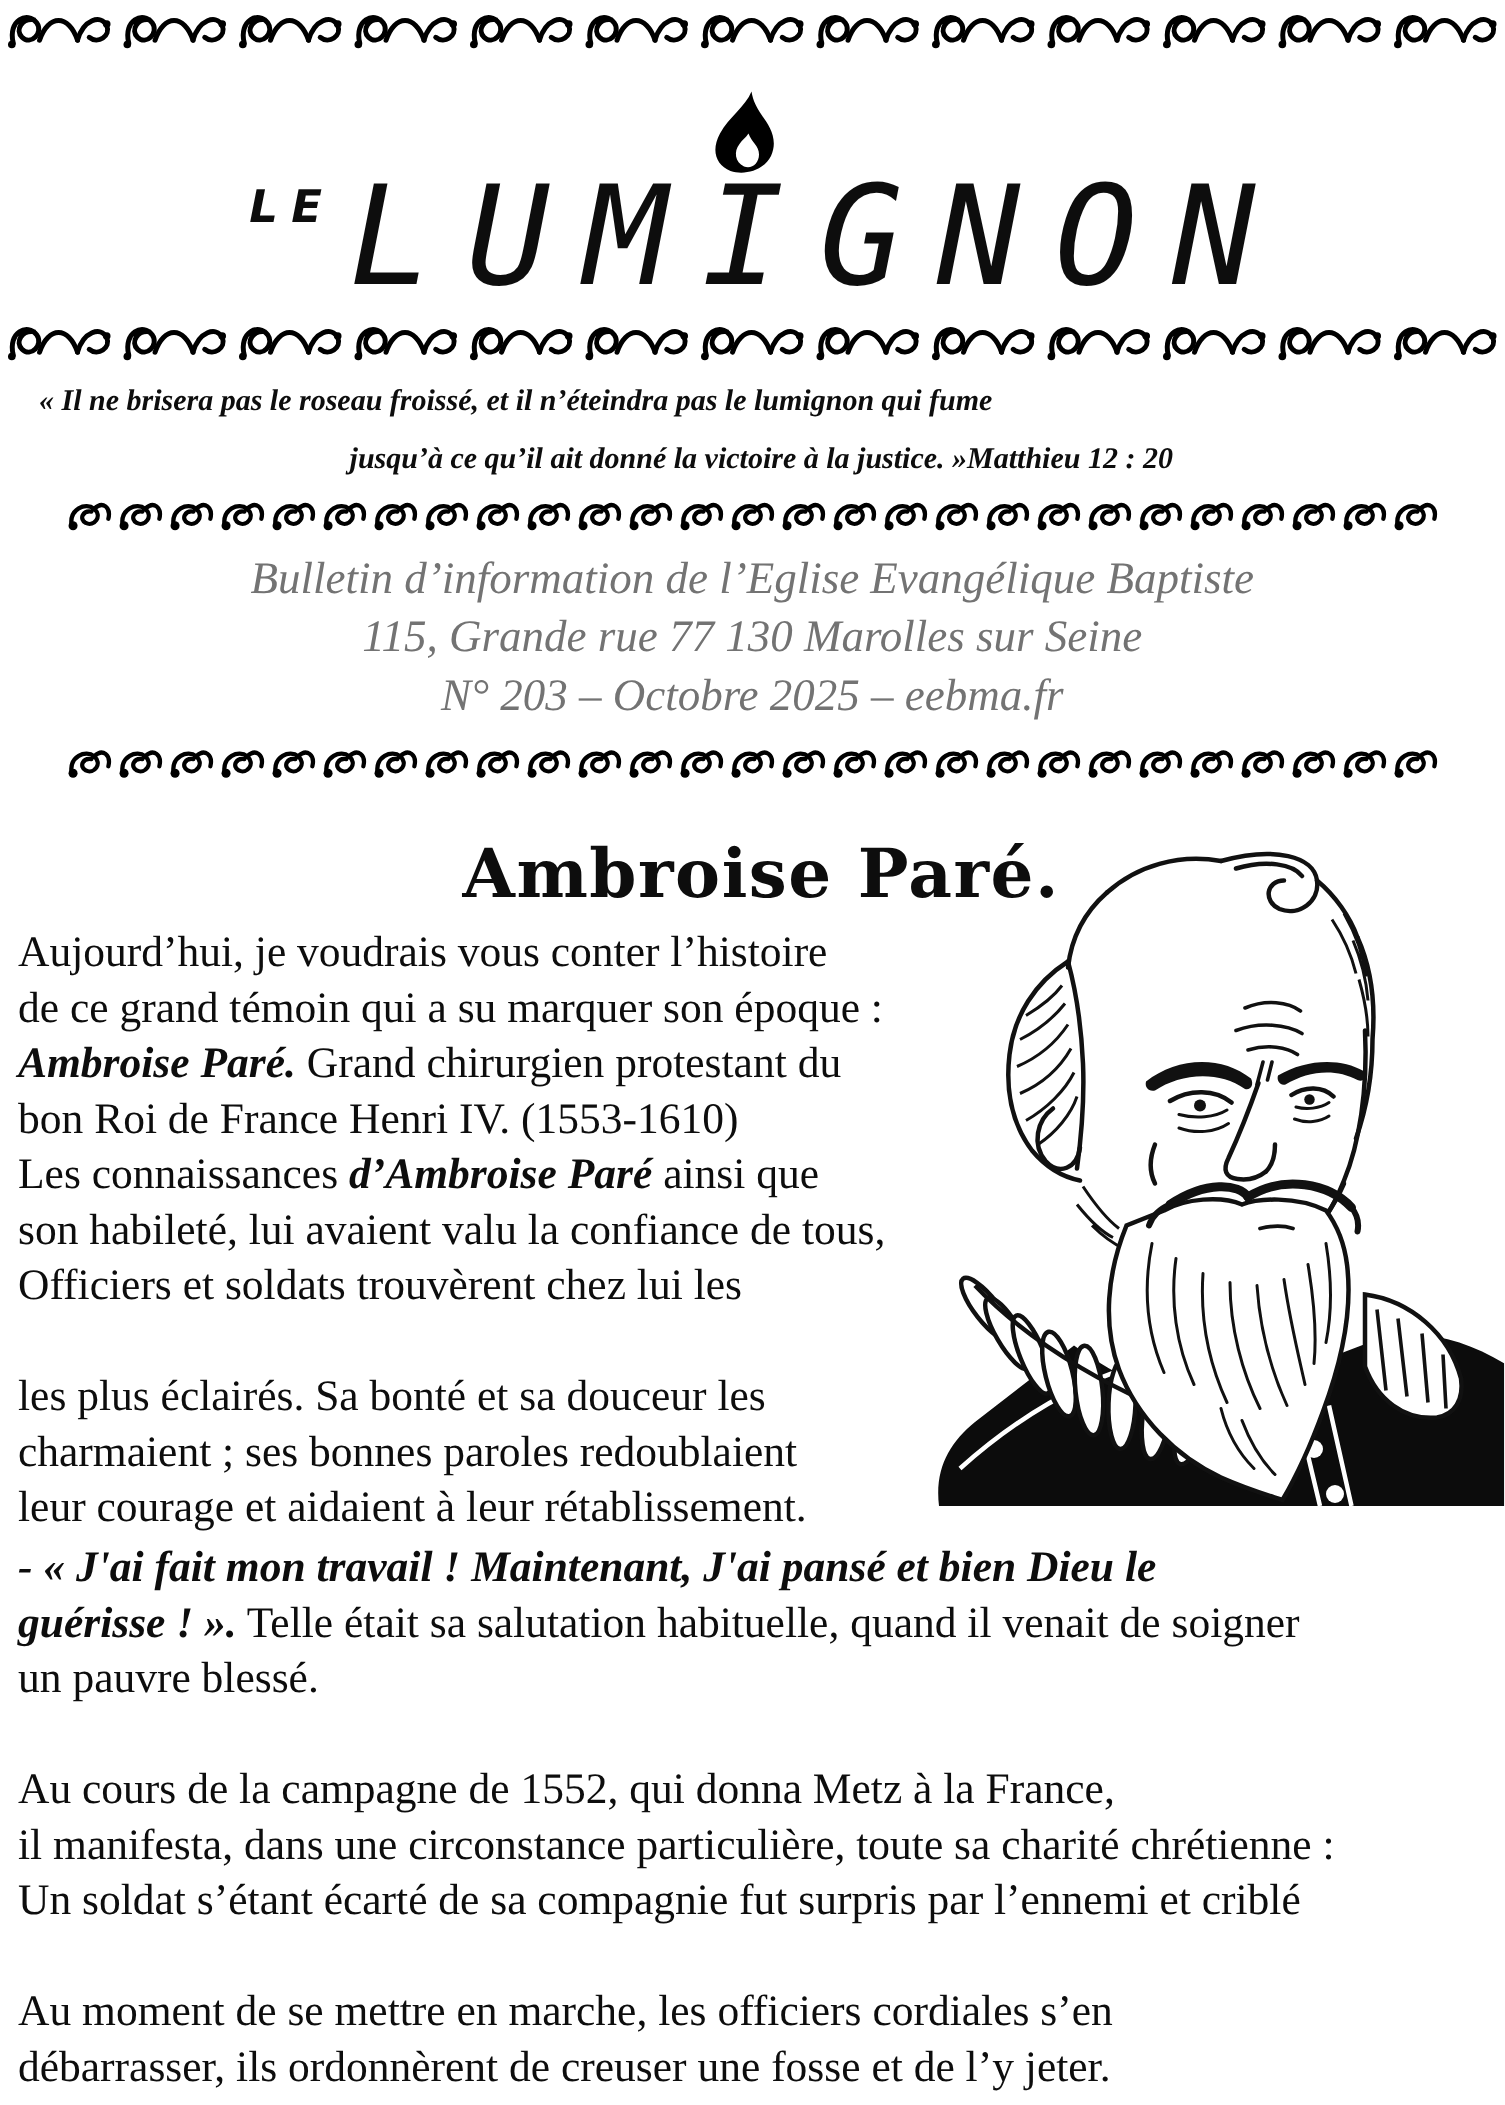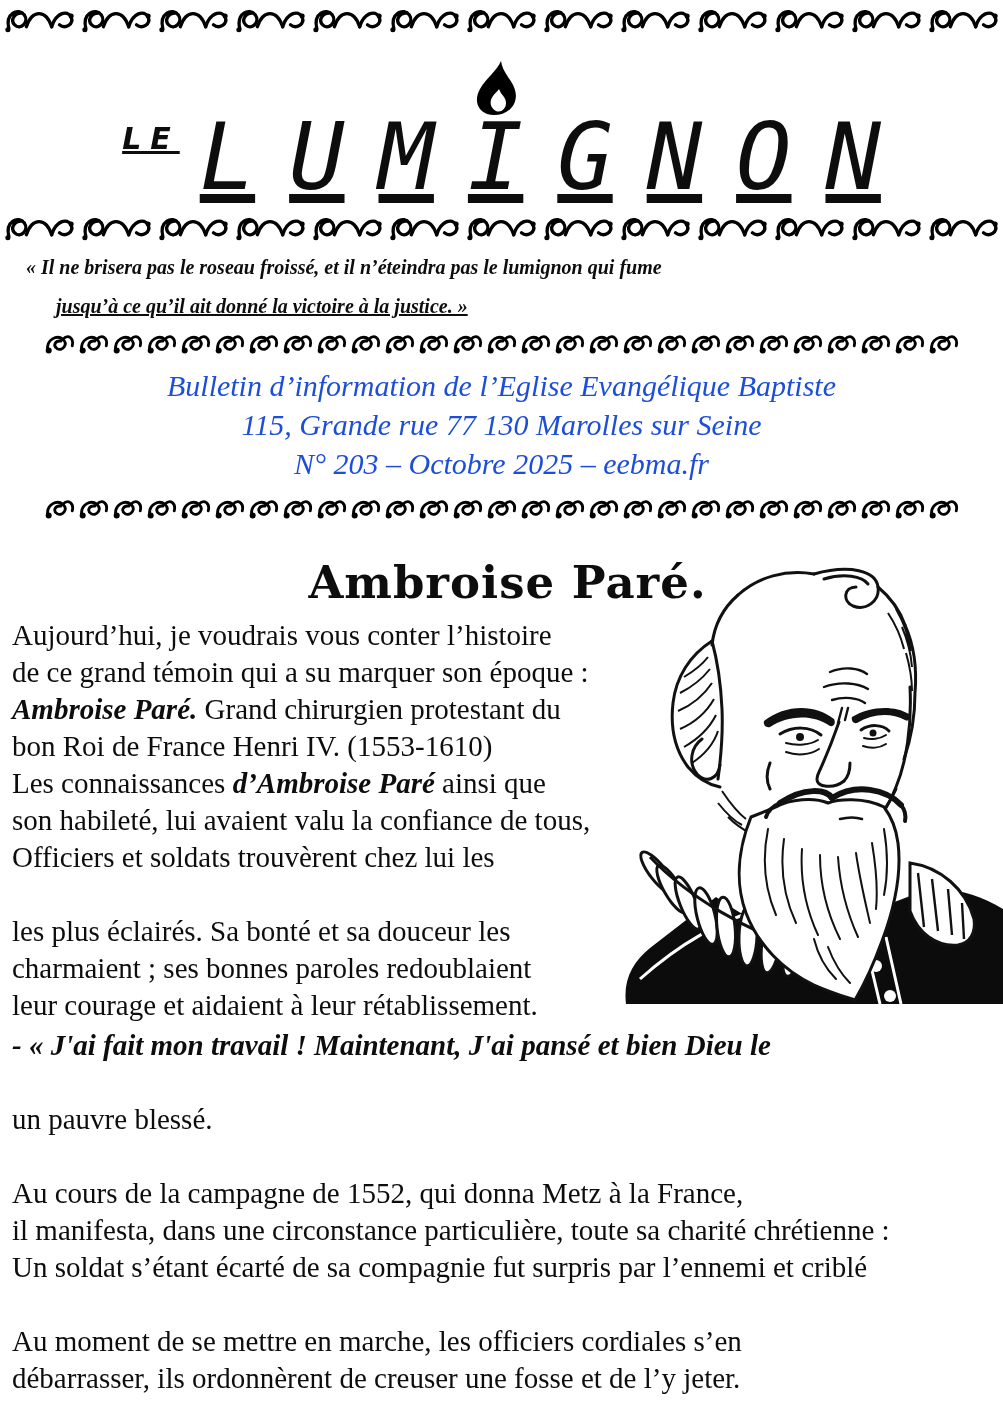--- a/index.html
+++ b/index.html
@@ -6,34 +6,34 @@
   .page{position:relative;width:1003px;height:1403px;background:#fff;overflow:hidden;
         font-family:"Liberation Serif",serif;color:#0d0d0d;}
 
   
   .orn-row{display:flex;justify-content:center;align-items:center;overflow:hidden;}
   .orn-row.big{height:34px;gap:3px;margin-top:2px;}
   .orn-row.small{height:30px;gap:2px;}
   .orn-unit{flex:0 0 auto;display:block;}
 
   
-  .masthead{display:flex;justify-content:center;align-items:flex-end;gap:34px;
-            margin:10px 0 6px;height:158px;text-decoration:underline;}
+  .masthead{display:flex;justify-content:center;align-items:flex-end;gap:23px;
+            margin:10px 0 6px;height:158px;}
   .mast-le{font-family:"DejaVu Sans",sans-serif;font-style:oblique;font-weight:600;
            font-size:30px;letter-spacing:9px;margin-bottom:48px;margin-right:-14px;}
   .mast-letter{font-family:"DejaVu Sans Mono",monospace;font-style:oblique;
                font-size:92px;line-height:1;font-weight:500;}
   .i-col{display:flex;flex-direction:column;align-items:center;}
   .flame{margin-bottom:-4px;}
 
   
   .scripture{font-weight:bold;font-style:italic;font-size:20px;line-height:39px;
              padding:4px 26px 2px 26px;}
-  .scripture .row2{display:flex;justify-content:space-between;align-items:baseline;
-                   padding:0 18px 0 30px;text-decoration:underline;}
+  .scripture .row2{display:flex;justify-content:center;align-items:baseline;
+                   padding:0 18px 0 30px;}
 
   
   .bulletin{text-align:center;font-style:italic;font-size:30px;line-height:39px;
             padding:8px 0 10px;}
 
   
   .article{padding:34px 0 0 12px;font-size:29px;line-height:37px;}
   .article-title{margin:0 0 8px 0;text-align:center;font-family:"DejaVu Serif",serif;
                  font-weight:700;font-size:45px;line-height:52px;letter-spacing:1px;}
   .portrait-fig{float:right;width:336px;height:450px;margin:-50px 0 10px 10px;
@@ -304,20 +304,21 @@
       </g>
       <circle cx="5" cy="27" r="2.6" fill="#000"></circle>
       <circle cx="70" cy="13" r="2.6" fill="#000"></circle>
     </svg>
     </div>
 
   <div class="scripture">
     <div>« Il ne brisera pas le roseau froissé, et il n’éteindra pas le lumignon qui fume</div>
     <div class="row2">
       <span>jusqu’à ce qu’il ait donné la victoire à la justice. »</span>
+      <span>Matthieu 12 : 20</span>
     </div>
   </div>
 
   <div class="orn-row small">
     <svg class="orn-unit" width="32" height="26" viewBox="0 0 34 26">
       <g stroke="#000" stroke-width="3" fill="none" stroke-linecap="round">
         <path d="M4 21 C 2 9 14 4 20 9 C 26 14 20 22 14 19 C 9 16 12 10 18 11"></path>
         <path d="M20 9 C 26 3 32 8 30 16"></path>
       </g>
       <circle cx="5" cy="21" r="3.2" fill="#000"></circle>
@@ -499,21 +500,21 @@
     </svg>
       <svg class="orn-unit" width="32" height="26" viewBox="0 0 34 26">
       <g stroke="#000" stroke-width="3" fill="none" stroke-linecap="round">
         <path d="M4 21 C 2 9 14 4 20 9 C 26 14 20 22 14 19 C 9 16 12 10 18 11"></path>
         <path d="M20 9 C 26 3 32 8 30 16"></path>
       </g>
       <circle cx="5" cy="21" r="3.2" fill="#000"></circle>
     </svg>
     </div>
 
-  <div class="bulletin" style="color:#1d4ed8;">
+  <div class="bulletin" style="color:#737373;">
     <div>Bulletin d’information de l’Eglise Evangélique Baptiste</div>
     <div>115, Grande rue 77 130 Marolles sur Seine</div>
     <div>N° 203 – Octobre 2025 – eebma.fr</div>
   </div>
 
   <div class="orn-row small">
     <svg class="orn-unit" width="32" height="26" viewBox="0 0 34 26">
       <g stroke="#000" stroke-width="3" fill="none" stroke-linecap="round">
         <path d="M4 21 C 2 9 14 4 20 9 C 26 14 20 22 14 19 C 9 16 12 10 18 11"></path>
         <path d="M20 9 C 26 3 32 8 30 16"></path>
@@ -801,21 +802,21 @@
       <span class="ln"><span></span><span class="bi">Ambroise Paré.</span><span> Grand chirurgien protestant du</span></span><br>
       <span class="ln"><span></span><span class="bi"></span><span>bon Roi de France Henri IV. (1553-1610)</span></span><br>
       <span class="ln"><span>Les connaissances </span><span class="bi">d’Ambroise Paré</span><span> ainsi que</span></span><br>
       <span class="ln"><span></span><span class="bi"></span><span>son habileté, lui avaient valu la confiance de tous,</span></span><br>
       <span class="ln"><span></span><span class="bi"></span><span>Officiers et soldats trouvèrent chez lui les</span></span><br>
       <br>
       <span class="ln"><span></span><span class="bi"></span><span>les plus éclairés. Sa bonté et sa douceur les</span></span><br>
       <span class="ln"><span></span><span class="bi"></span><span>charmaient ; ses bonnes paroles redoublaient</span></span><br>
       <span class="ln"><span></span><span class="bi"></span><span>leur courage et aidaient à leur rétablissement.</span></span><br>
       <span class="ln nw"><span></span><span class="bi">- « J'ai fait mon travail ! Maintenant, J'ai pansé et bien Dieu le</span><span></span></span><br>
-      <br>
+      <span class="ln nw"><span></span><span class="bi">guérisse ! ».</span><span> Telle était sa salutation habituelle, quand il venait de soigner</span></span><br>
       <span class="ln nw"><span></span><span class="bi"></span><span>un pauvre blessé.</span></span>
       <span class="pgap"></span>
       <span class="ln nw"><span></span><span class="bi"></span><span>Au cours de la campagne de 1552, qui donna Metz à la France,</span></span><br>
       <span class="ln nw"><span></span><span class="bi"></span><span>il manifesta, dans une circonstance particulière, toute sa charité chrétienne :</span></span><br>
       <span class="ln nw"><span></span><span class="bi"></span><span>Un soldat s’étant écarté de sa compagnie fut surpris par l’ennemi et criblé</span></span><br>
       <br>
       <span class="ln nw"><span></span><span class="bi"></span><span>Au moment de se mettre en marche, les officiers cordiales s’en</span></span><br>
       <span class="ln nw"><span></span><span class="bi"></span><span>débarrasser, ils ordonnèrent de creuser une fosse et de l’y jeter.</span></span>
     </p>
   </div>

